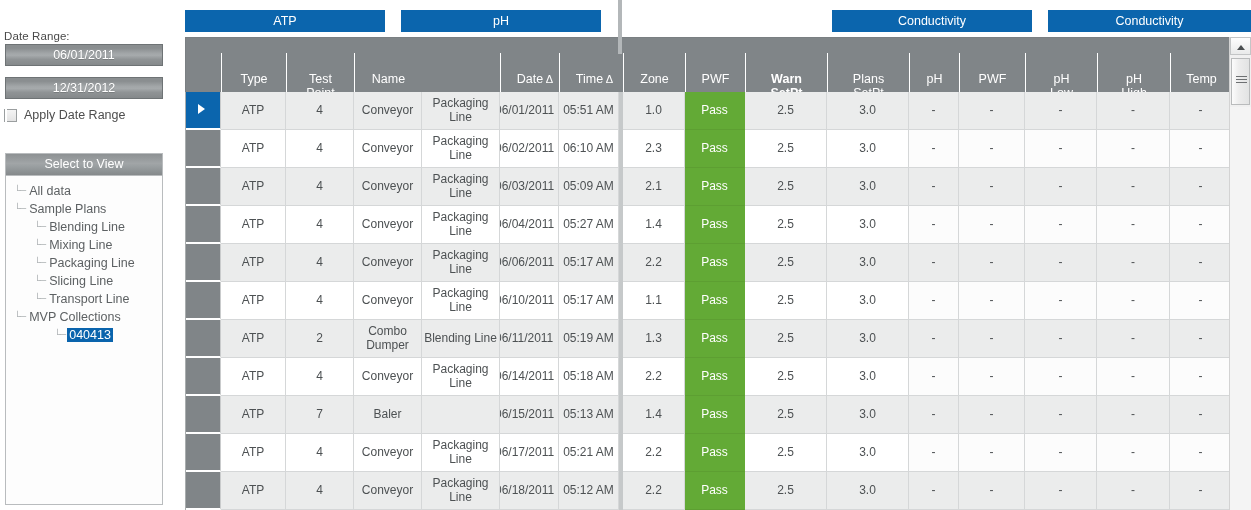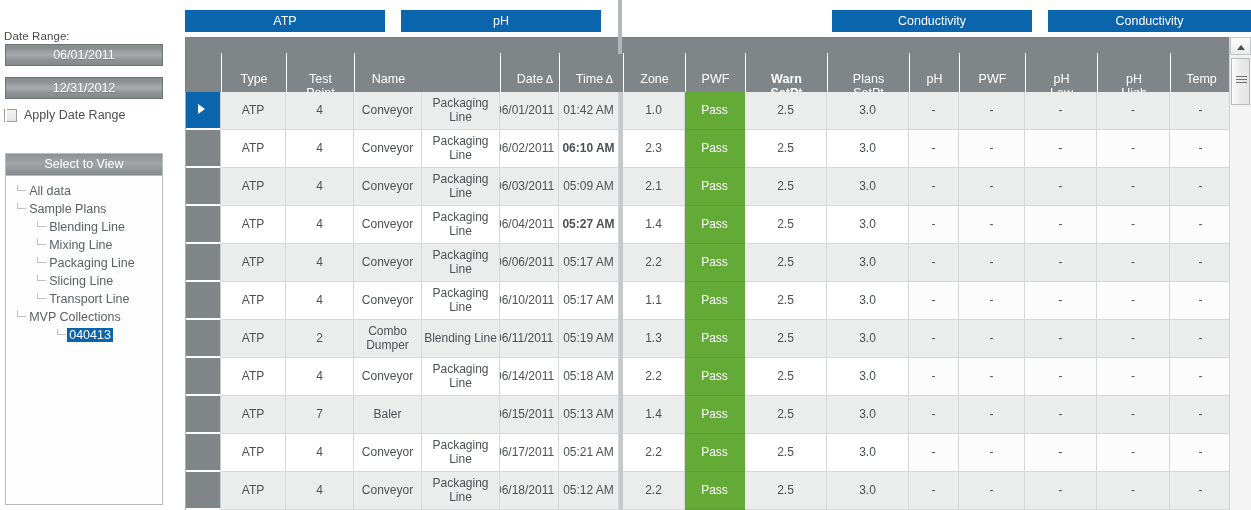--- a/index.html
+++ b/index.html
@@ -325,40 +325,40 @@
 
     <div id="body-wrap">
       <div class="colsep" style="left:433px;"></div>
     <div class="row alt" style="position: absolute; left: 0px; top: 0px;">
           <div class="rowsel active"></div>
           <div class="cell" style="left: 35px; width: 65px;">ATP</div>
           <div class="cell" style="left: 100px; width: 68px;">4</div>
           <div class="cell wrap" style="left: 168px; width: 68px;">Conveyor</div>
           <div class="cell wrap" style="left: 236px; width: 78px;">Packaging Line</div>
           <div class="cell" style="left: 314px; width: 59px; justify-content: flex-start; padding-left: 0px; text-indent: -5px;">06/01/2011</div>
-          <div class="cell" style="left: 373px; width: 60px;">01:42 AM</div>
+          <div class="cell" style="left: 373px; width: 60px;">05:51 AM</div>
           <div class="cell" style="left: 437px; width: 62px;">1.0</div>
           <div class="cell pass" style="left: 499px; width: 60px;">Pass</div>
           <div class="cell" style="left: 559px; width: 82px;">2.5</div>
           <div class="cell" style="left: 641px; width: 82px;">3.0</div>
           <div class="cell" style="left: 723px; width: 50px;">-</div>
           <div class="cell" style="left: 773px; width: 66px;">-</div>
           <div class="cell" style="left: 839px; width: 72px;">-</div>
           <div class="cell" style="left: 911px; width: 73px;">-</div>
           <div class="cell" style="left: 984px; width: 62px;">-</div>
           <div class="cell" style="left: 1046px; width: 26px;"></div>
         </div>
         <div class="row norm" style="position: absolute; left: 0px; top: 38px;">
           <div class="rowsel"></div>
           <div class="cell" style="left: 35px; width: 65px;">ATP</div>
           <div class="cell" style="left: 100px; width: 68px;">4</div>
           <div class="cell wrap" style="left: 168px; width: 68px;">Conveyor</div>
           <div class="cell wrap" style="left: 236px; width: 78px;">Packaging Line</div>
           <div class="cell" style="left: 314px; width: 59px; justify-content: flex-start; padding-left: 0px; text-indent: -5px;">06/02/2011</div>
-          <div class="cell" style="left: 373px; width: 60px; font-weight: bold;">06:10 AM</div>
+          <div class="cell" style="left: 373px; width: 60px;">06:10 AM</div>
           <div class="cell" style="left: 437px; width: 62px;">2.3</div>
           <div class="cell pass" style="left: 499px; width: 60px;">Pass</div>
           <div class="cell" style="left: 559px; width: 82px;">2.5</div>
           <div class="cell" style="left: 641px; width: 82px;">3.0</div>
           <div class="cell dim" style="left: 723px; width: 50px;">-</div>
           <div class="cell dim" style="left: 773px; width: 66px;">-</div>
           <div class="cell dim" style="left: 839px; width: 72px;">-</div>
           <div class="cell dim" style="left: 911px; width: 73px;">-</div>
           <div class="cell dim" style="left: 984px; width: 62px;">-</div>
           <div class="cell dim" style="left: 1046px; width: 26px;"></div>
@@ -382,21 +382,21 @@
           <div class="cell" style="left: 984px; width: 62px;">-</div>
           <div class="cell" style="left: 1046px; width: 26px;"></div>
         </div>
         <div class="row norm" style="position: absolute; left: 0px; top: 114px;">
           <div class="rowsel"></div>
           <div class="cell" style="left: 35px; width: 65px;">ATP</div>
           <div class="cell" style="left: 100px; width: 68px;">4</div>
           <div class="cell wrap" style="left: 168px; width: 68px;">Conveyor</div>
           <div class="cell wrap" style="left: 236px; width: 78px;">Packaging Line</div>
           <div class="cell" style="left: 314px; width: 59px; justify-content: flex-start; padding-left: 0px; text-indent: -5px;">06/04/2011</div>
-          <div class="cell" style="left: 373px; width: 60px; font-weight: bold;">05:27 AM</div>
+          <div class="cell" style="left: 373px; width: 60px;">05:27 AM</div>
           <div class="cell" style="left: 437px; width: 62px;">1.4</div>
           <div class="cell pass" style="left: 499px; width: 60px;">Pass</div>
           <div class="cell" style="left: 559px; width: 82px;">2.5</div>
           <div class="cell" style="left: 641px; width: 82px;">3.0</div>
           <div class="cell dim" style="left: 723px; width: 50px;">-</div>
           <div class="cell dim" style="left: 773px; width: 66px;">-</div>
           <div class="cell dim" style="left: 839px; width: 72px;">-</div>
           <div class="cell dim" style="left: 911px; width: 73px;">-</div>
           <div class="cell dim" style="left: 984px; width: 62px;">-</div>
           <div class="cell dim" style="left: 1046px; width: 26px;"></div>

